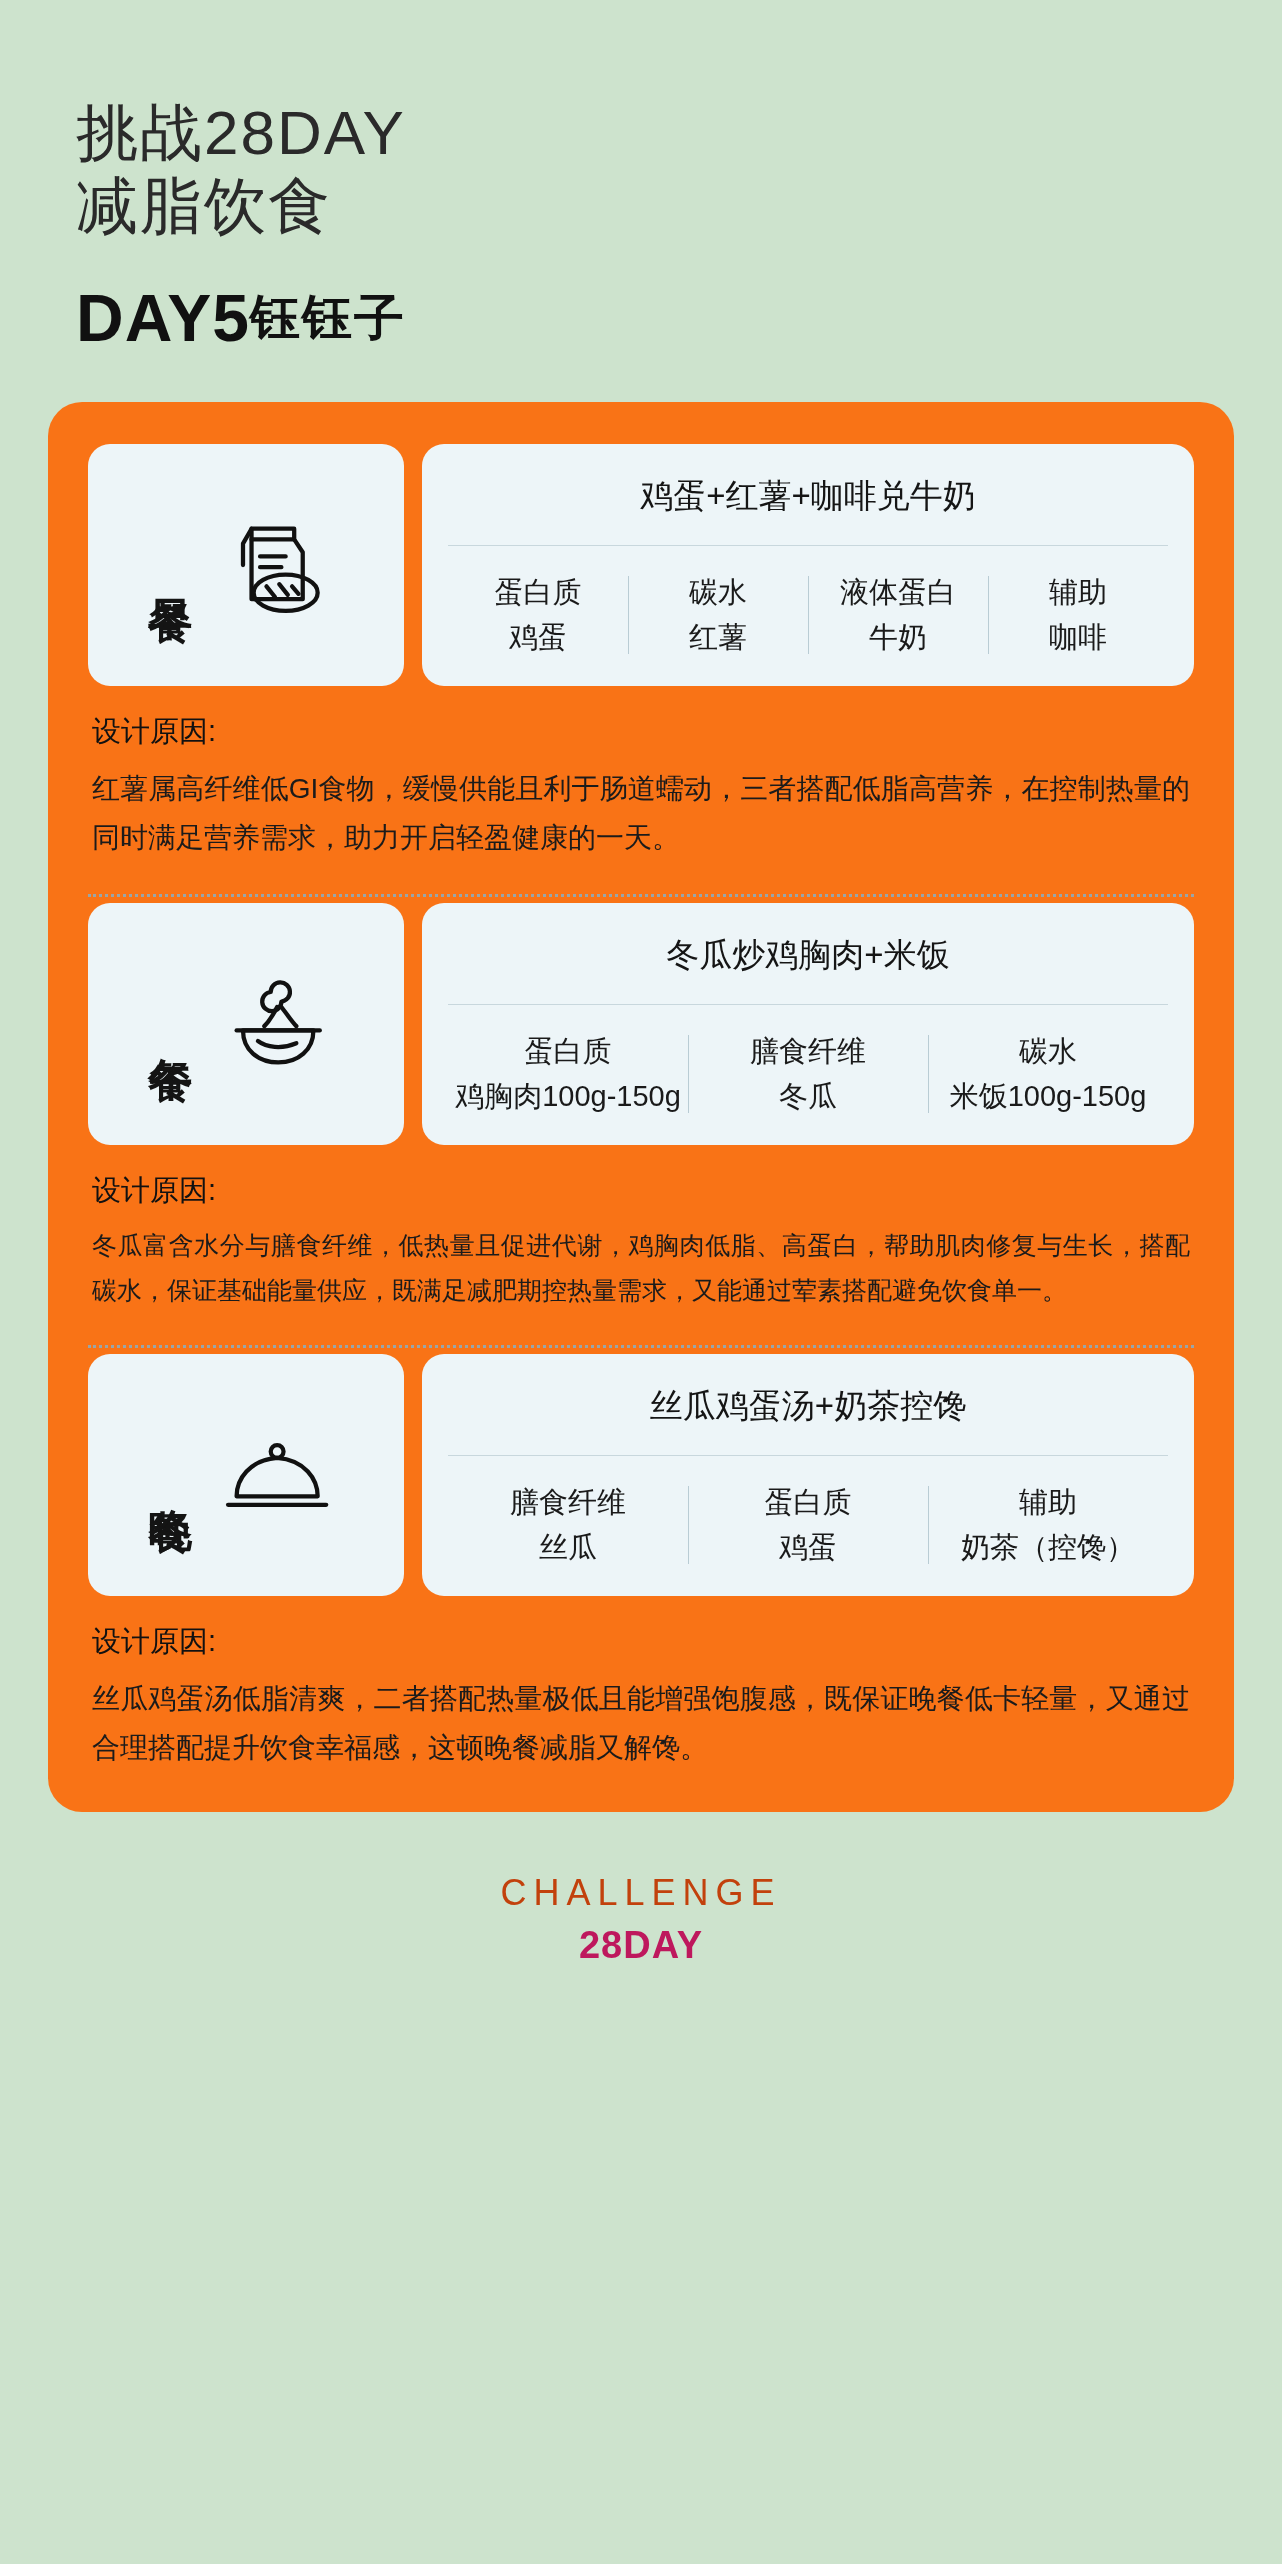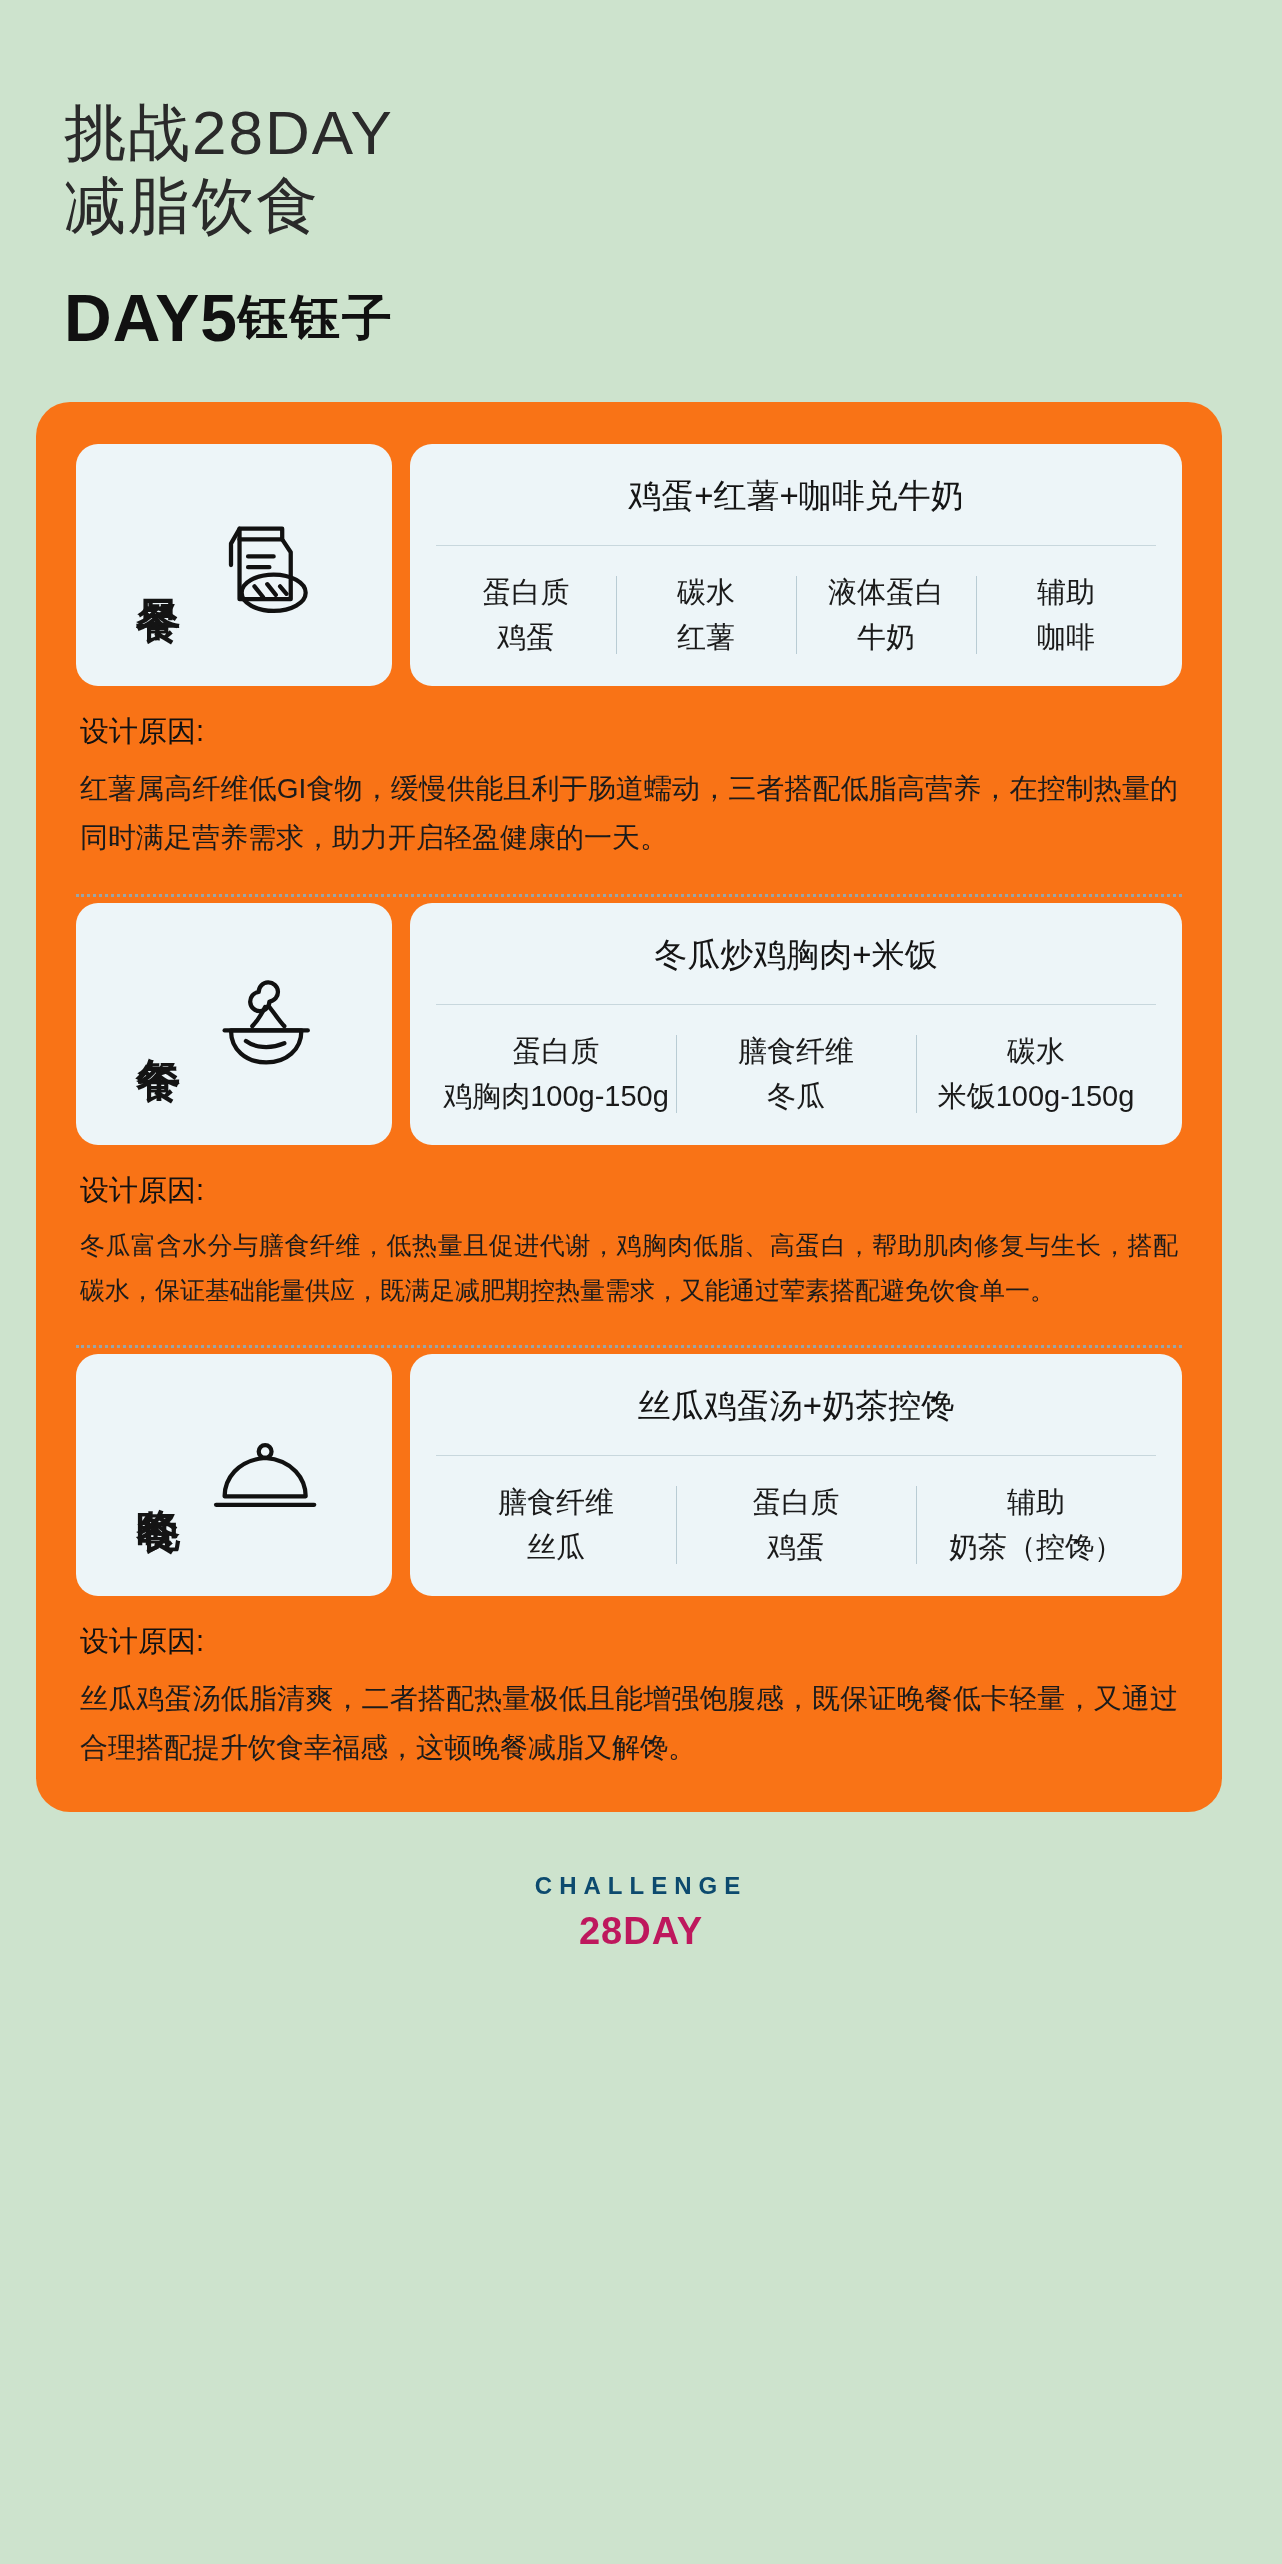--- a/index.html
+++ b/index.html
@@ -12,21 +12,21 @@
     background: #cde3cd;
     font-family: "Liberation Sans", "DejaVu Sans", sans-serif;
     color: #1b1b1b;
     overflow: hidden;
   }
   .page {
     position: relative;
     width: 1282px;
     height: 2564px;
     box-sizing: border-box;
-    padding: 0 36px;
+    padding: 0 48px;
   }
 
   
   .header {
     padding: 96px 28px 0 28px;
   }
   .header-title {
     font-size: 62px;
     line-height: 1.18;
     font-weight: 300;
@@ -169,24 +169,24 @@
     border-top: 3px dotted #9aa5a8;
     height: 0;
   }
 
   
   .footer {
     text-align: center;
     margin-top: 60px;
   }
   .footer-top {
-    font-size: 24px;
+    font-size: 36px;
     letter-spacing: 7px;
-    color: #0c4a6e;
-    font-weight: 700;
+    color: #c2410c;
+    font-weight: 400;
   }
   .footer-bottom {
     font-size: 38px;
     font-weight: 800;
     letter-spacing: 1px;
     color: #be185d;
     margin-top: 10px;
     text-align: center;
   }
 </style>

